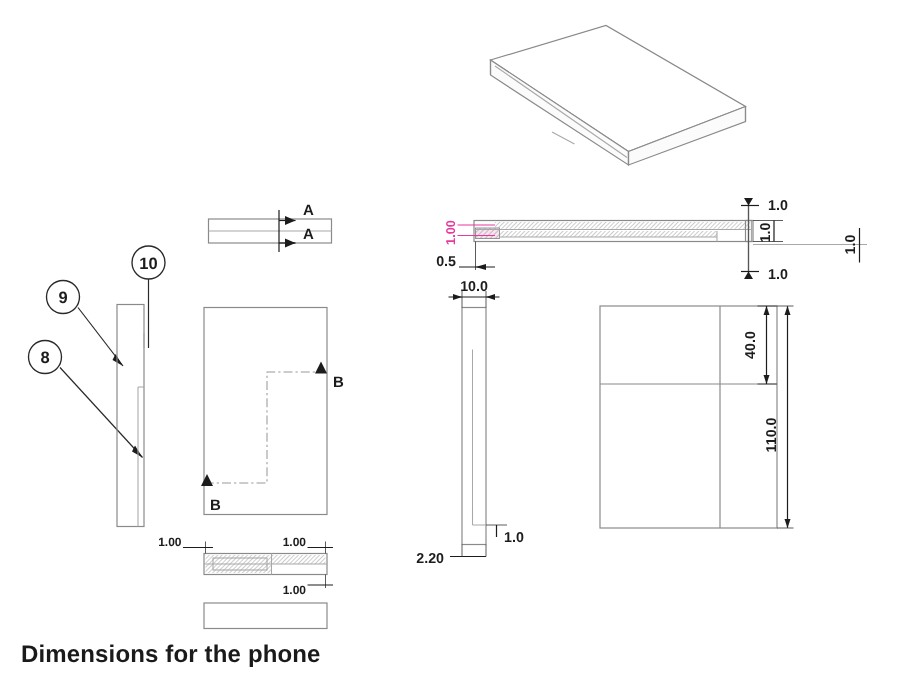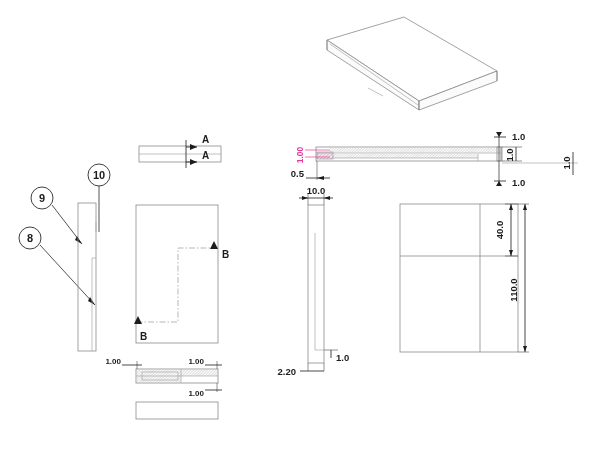--- a/index.html
+++ b/index.html
@@ -369,14 +369,15 @@
         <polygon class="arrow-fill" points="525,204 523,210 527,210"></polygon>
         <polygon class="arrow-fill" points="525,352 523,346 527,346"></polygon>
         <line class="extline" x1="518" y1="204" x2="529" y2="204"></line>
         <line class="extline" x1="518" y1="352" x2="529" y2="352"></line>
         <text class="dim-txt" x="517" y="290" transform="rotate(-90 517 290)" text-anchor="middle">110.0</text>
       </g>
     </g>
 
   </svg>
 
+  <div class="caption">Dimensions for the phone</div>
 
 </div>
 
 </body></html>

